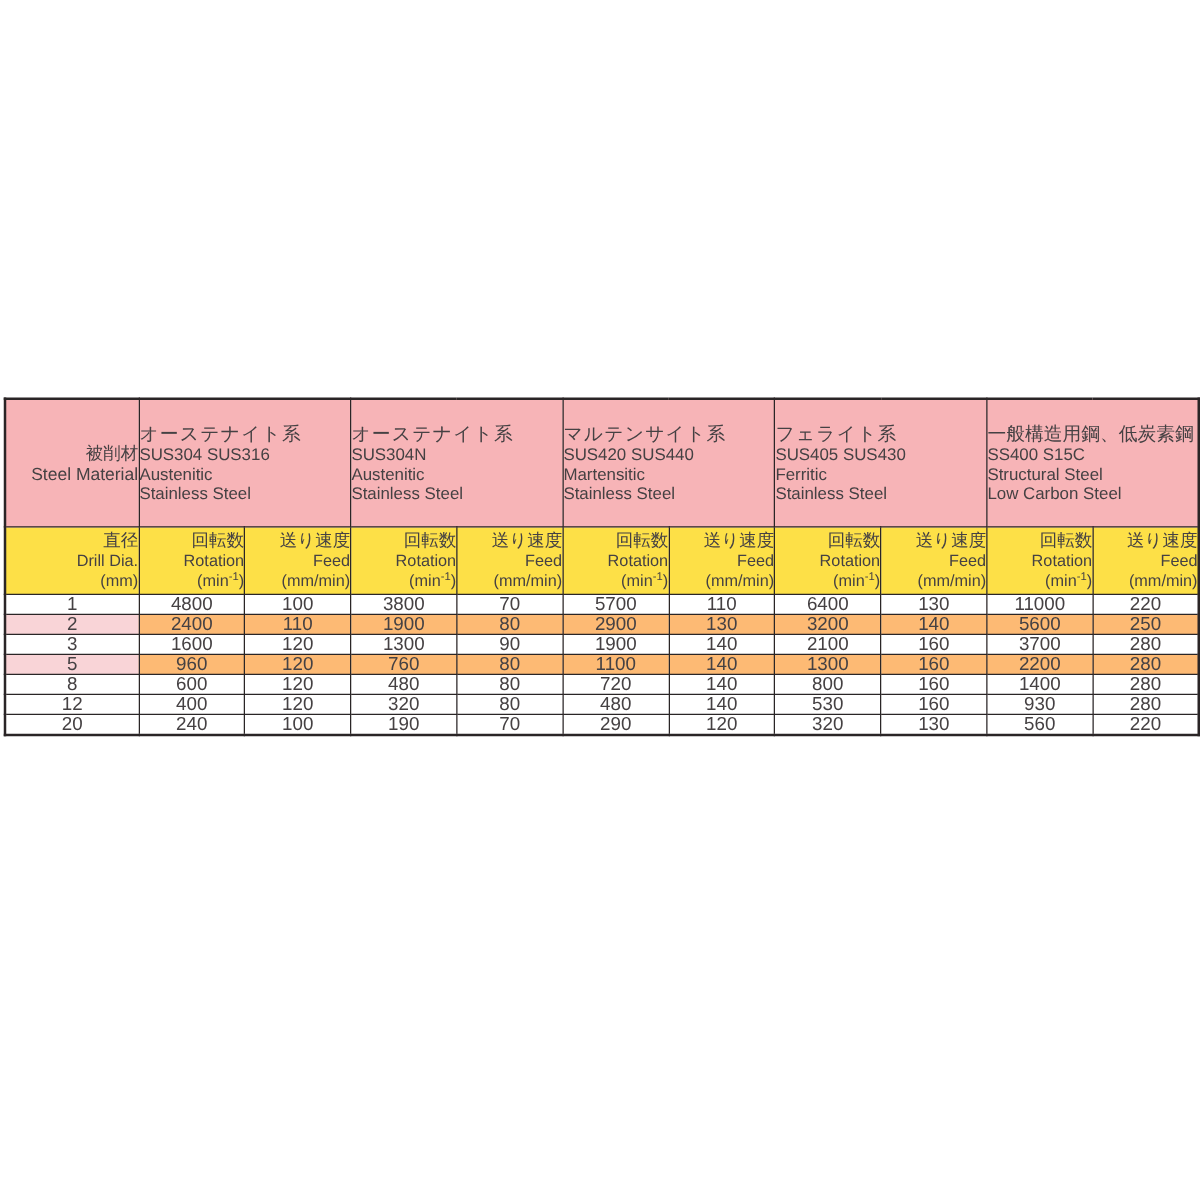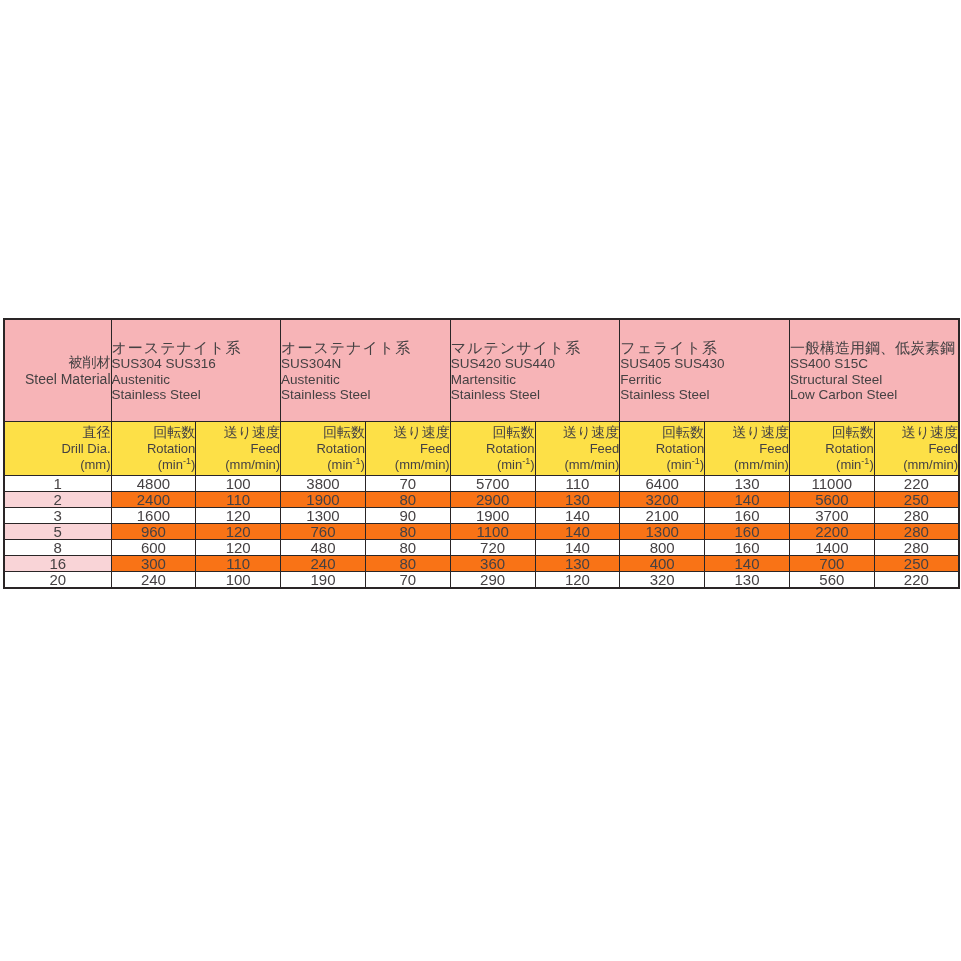--- a/index.html
+++ b/index.html
@@ -30,21 +30,21 @@
   tr.h2 th { background:#fde047; height:53px; text-align:right; vertical-align:middle; }
   .sub-jp  { font-size:14px; line-height:17px; }
   .sub-en  { font-size:13px; line-height:16px; }
   .sub-unit{ font-size:13px; line-height:16px; }
   .sub-unit sup { font-size:9px; line-height:0; }
   
   tbody td {
     height:15px; text-align:center; vertical-align:middle;
     font-size:15px; line-height:15px; background:#ffffff;
   }
-  tbody tr.shaded td { background:#f97316; }
+  tbody tr.shaded td { background:#fdba74; }
   tbody tr.shaded td.dia { background:#f9d4d7; }
 </style>
 </head>
 <body>
 
 <div class="sheet">
   <table class="spec">
     <colgroup>
       <col style="width:107px">
       <col span="10" style="width:84.8px">
@@ -203,32 +203,32 @@
           <td>120</td>
           <td>480</td>
           <td>80</td>
           <td>720</td>
           <td>140</td>
           <td>800</td>
           <td>160</td>
           <td>1400</td>
           <td>280</td>
         </tr>
-        <tr class="shaded">
-          <td class="dia">16</td>
-          <td>300</td>
-          <td>110</td>
-          <td>240</td>
-          <td>80</td>
-          <td>360</td>
-          <td>130</td>
+        <tr>
+          <td class="dia">12</td>
           <td>400</td>
-          <td>140</td>
-          <td>700</td>
-          <td>250</td>
+          <td>120</td>
+          <td>320</td>
+          <td>80</td>
+          <td>480</td>
+          <td>140</td>
+          <td>530</td>
+          <td>160</td>
+          <td>930</td>
+          <td>280</td>
         </tr>
         <tr>
           <td class="dia">20</td>
           <td>240</td>
           <td>100</td>
           <td>190</td>
           <td>70</td>
           <td>290</td>
           <td>120</td>
           <td>320</td>

